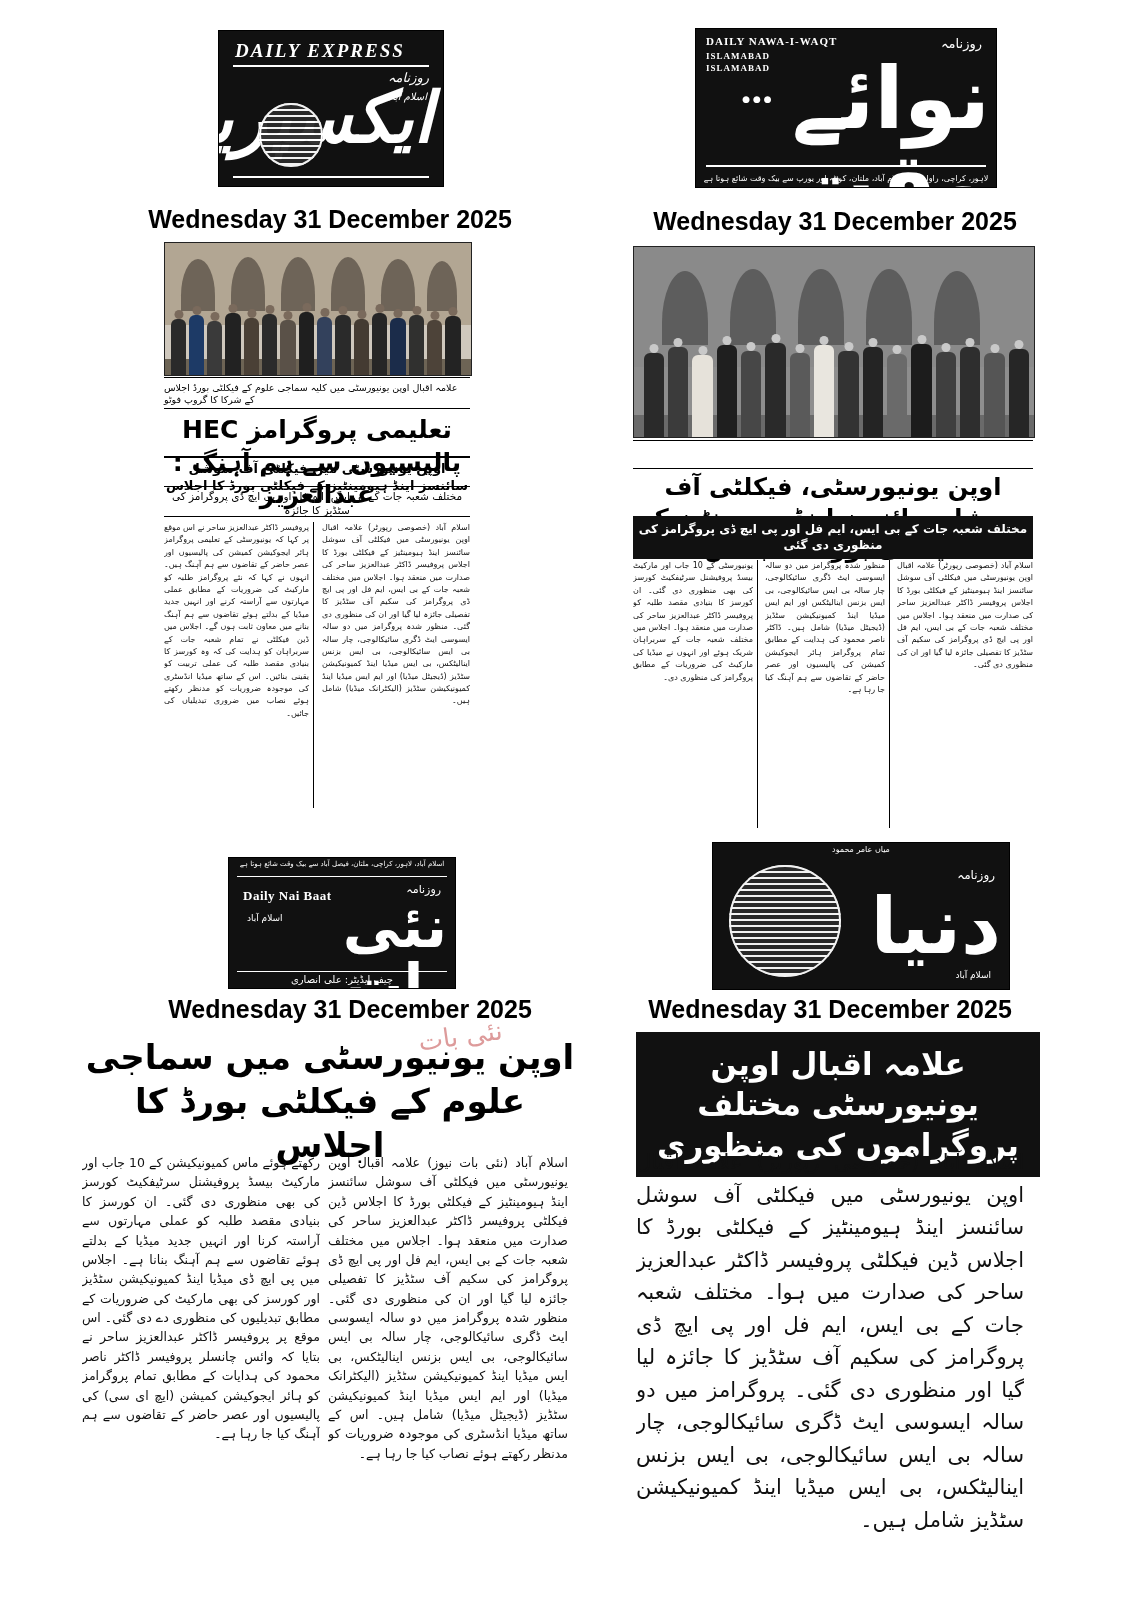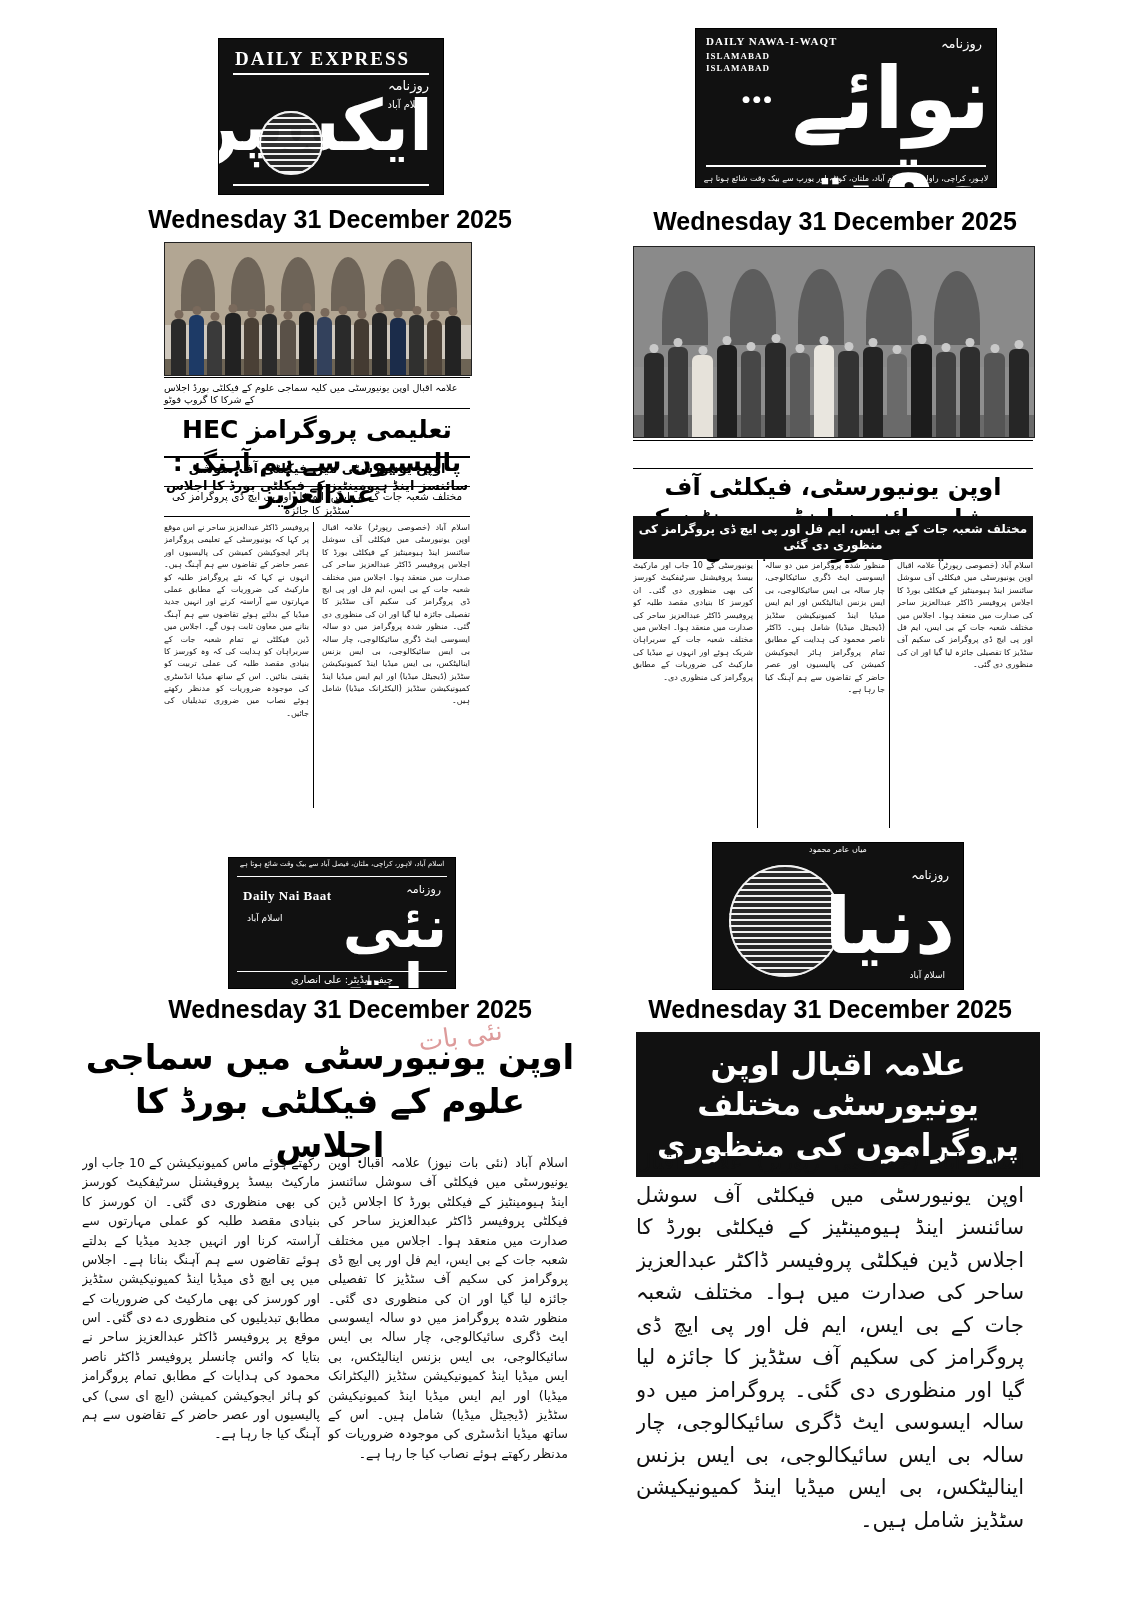--- a/index.html
+++ b/index.html
@@ -190,21 +190,21 @@
     pointer-events: none;
   }
 </style>
 </head>
 <body>
 
 <div class="page">
 
   <div class="clip" style="left:100px; top:20px; width:460px; height:790px;">
 
-    <div class="masthead" style="left:118px; top:18px; width:224px; height:155px; position:absolute;">
+    <div class="masthead" style="left:118px; top:10px; width:224px; height:155px; position:absolute;font-style:italic;">
       <div class="latin" style="left:16px; top:9px; font-size:19px;">DAILY EXPRESS</div>
       <div class="rule-w" style="left:14px; top:34px; width:196px; height:2px;"></div>
       <div class="smallurdu" style="right:14px; top:40px; font-size:13px;">روزنامہ</div>
       <div class="smallurdu" style="right:16px; top:60px; font-size:10px;">اسلام آباد</div>
       <div class="urdu" style="right:10px; top:52px; font-size:70px;">ایکسپریس</div>
       <div class="logo-globe" style="left:40px; top:72px; width:64px; height:64px;"></div>
       <div class="rule-w" style="left:14px; bottom:8px; width:196px; height:2px;"></div>
     </div>
 
     <div class="datebar" style="left:0px; top:185px; width:460px;">Wednesday 31 December 2025</div>
@@ -405,21 +405,21 @@
 
 
     <div class="bodycol" style="left:268px; top:308px; width:240px; height:420px; font-size:12.5px;">اسلام آباد (نئی بات نیوز) علامہ اقبال اوپن یونیورسٹی میں فیکلٹی آف سوشل سائنسز اینڈ ہیومینٹیز کے فیکلٹی بورڈ کا اجلاس ڈین فیکلٹی پروفیسر ڈاکٹر عبدالعزیز ساحر کی صدارت میں منعقد ہوا۔ اجلاس میں مختلف شعبہ جات کے بی ایس، ایم فل اور پی ایچ ڈی پروگرامز کی سکیم آف سٹڈیز کا تفصیلی جائزہ لیا گیا اور ان کی منظوری دی گئی۔ منظور شدہ پروگرامز میں دو سالہ ایسوسی ایٹ ڈگری سائیکالوجی، چار سالہ بی ایس سائیکالوجی، بی ایس بزنس اینالیٹکس، بی ایس میڈیا اینڈ کمیونیکیشن سٹڈیز (الیکٹرانک میڈیا) اور ایم ایس میڈیا اینڈ کمیونیکیشن سٹڈیز (ڈیجیٹل میڈیا) شامل ہیں۔ اس کے ساتھ میڈیا انڈسٹری کی موجودہ ضروریات کو مدنظر رکھتے ہوئے نصاب کیا جا رہا ہے۔</div>
     <div class="bodycol" style="left:22px; top:308px; width:238px; height:420px; font-size:12.5px;">رکھتے ہوئے ماس کمیونیکیشن کے 10 جاب اور مارکیٹ بیسڈ پروفیشنل سرٹیفکیٹ کورسز کی بھی منظوری دی گئی۔ ان کورسز کا بنیادی مقصد طلبہ کو عملی مہارتوں سے آراستہ کرنا اور انہیں جدید میڈیا کے بدلتے ہوئے تقاضوں سے ہم آہنگ بنانا ہے۔ اجلاس میں پی ایچ ڈی میڈیا اینڈ کمیونیکیشن سٹڈیز اور کورسز کی بھی مارکیٹ کی ضروریات کے مطابق تبدیلیوں کی منظوری دے دی گئی۔ اس موقع پر پروفیسر ڈاکٹر عبدالعزیز ساحر نے بتایا کہ وائس چانسلر پروفیسر ڈاکٹر ناصر محمود کی ہدایات کے مطابق تمام پروگرامز کو ہائر ایجوکیشن کمیشن (ایچ ای سی) کی پالیسیوں اور عصر حاضر کے تقاضوں سے ہم آہنگ کیا جا رہا ہے۔</div>
 
     <div class="watermark" style="left:358px; top:176px; font-size:26px;">نئی بات</div>
   </div>
 
   <div class="clip" style="left:600px; top:838px; width:460px; height:740px;">
 
-    <div class="masthead" style="left:112px; top:4px; width:250px; height:146px; position:absolute;">
+    <div class="masthead" style="left:112px; top:4px; width:250px; height:146px; position:absolute;padding-left:46px;">
       <div class="smallurdu" style="left:0; right:0; top:3px; font-size:8px; text-align:center;">میاں عامر محمود</div>
       <div class="logo-globe" style="left:16px; top:22px; width:112px; height:112px;"></div>
       <div class="smallurdu" style="right:14px; top:26px; font-size:12px;">روزنامہ</div>
       <div class="urdu" style="right:8px; top:44px; font-size:78px;">دنیا</div>
       <div class="smallurdu" style="right:18px; bottom:8px; font-size:9px;">اسلام آباد</div>
     </div>
 
     <div class="datebar" style="left:0px; top:157px; width:460px;">Wednesday 31 December 2025</div>
 
     <div class="headline invert" style="left:36px; top:194px; width:388px; font-size:31px; padding:12px 8px;">علامہ اقبال اوپن یونیورسٹی مختلف پروگراموں کی منظوری</div>

